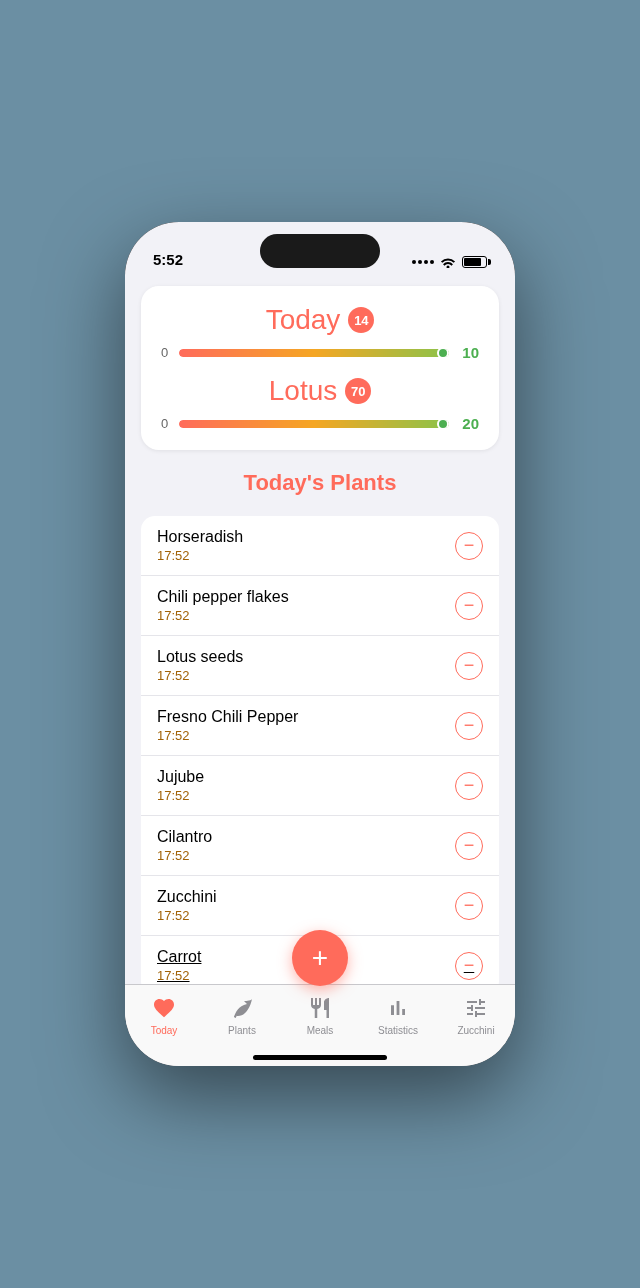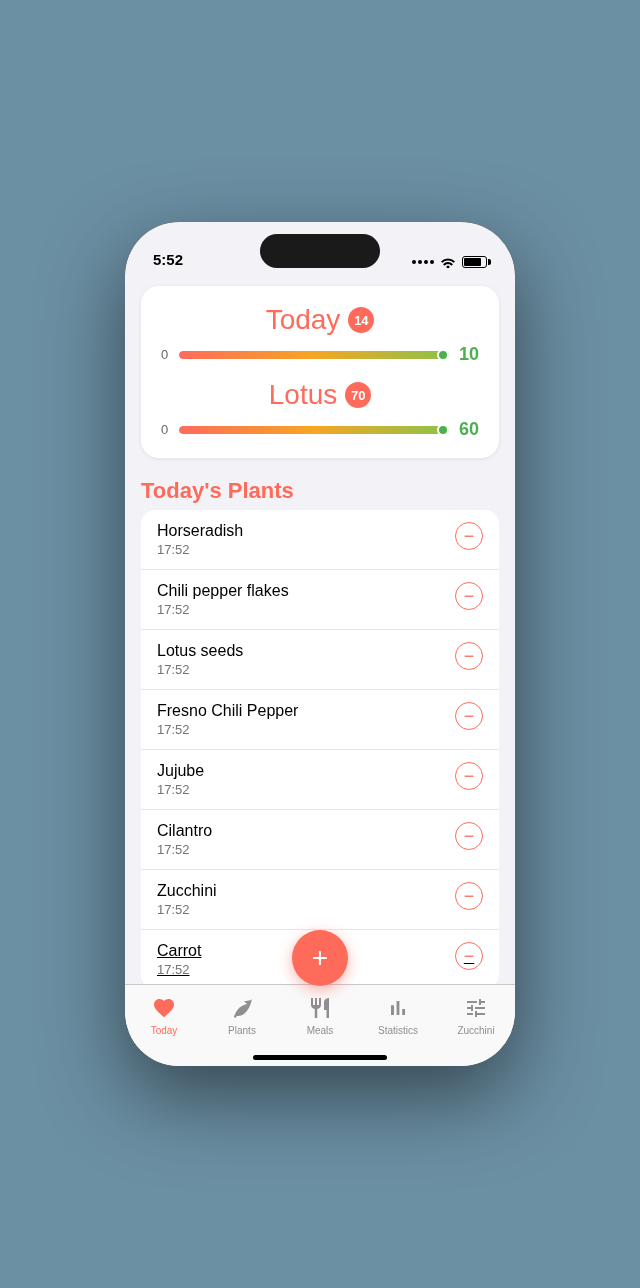--- a/index.html
+++ b/index.html
@@ -193,44 +193,45 @@
       top: 50%;
       transform: translateY(-50%);
       width: 12px;
       height: 12px;
       background: #4caf50;
       border-radius: 50%;
       border: 2px solid #fff;
     }
 
     .progress-value {
-      font-size: 18px;
+      font-size: 15px;
       color: #4caf50;
       font-weight: 600;
       min-width: 22px;
       text-align: right;
     }
 
     
     .section-title {
       font-size: 22px;
       font-weight: 700;
       color: #ff6b5b;
-      margin-bottom: 6px;
+      margin-bottom: 20px;
+      text-align: center;
     }
 
     .plant-list {
       background: #fff;
       border-radius: 14px;
       overflow: hidden;
     }
 
     .plant-item {
       display: flex;
-      align-items: flex-start;
+      align-items: center;
       justify-content: space-between;
       padding: 12px 16px;
       border-bottom: 0.5px solid #e5e5ea;
       gap: 10px;
     }
 
     .plant-item:last-child {
       border-bottom: none;
       text-decoration: underline;
     }
@@ -239,21 +240,21 @@
 
     .plant-name {
       font-size: 16px;
       font-weight: 500;
       color: #000;
       margin-bottom: 2px;
     }
 
     .plant-time {
       font-size: 13px;
-      color: #737373;
+      color: #a16207;
     }
 
     .remove-btn {
       width: 28px;
       height: 28px;
       border-radius: 50%;
       border: 1.5px solid #ff6b5b;
       display: flex;
       align-items: center;
       justify-content: center;
@@ -394,21 +395,21 @@
           <div class="progress-title">
             <span>Lotus</span>
             <span class="badge">70</span>
           </div>
           <div class="progress-bar-row">
             <span class="progress-label">0</span>
             <div class="progress-bar-container">
               <div class="progress-bar-bg"></div>
               <div class="progress-dot"></div>
             </div>
-            <span class="progress-value">60</span>
+            <span class="progress-value">20</span>
           </div>
         </div>
       </div>
 
       <div class="section-title">Today's Plants</div>
 
       <div class="plant-list" id="plant-list-container">
       <div class="plant-item">
             <div class="plant-info">
               <div class="plant-name">Horseradish</div>

